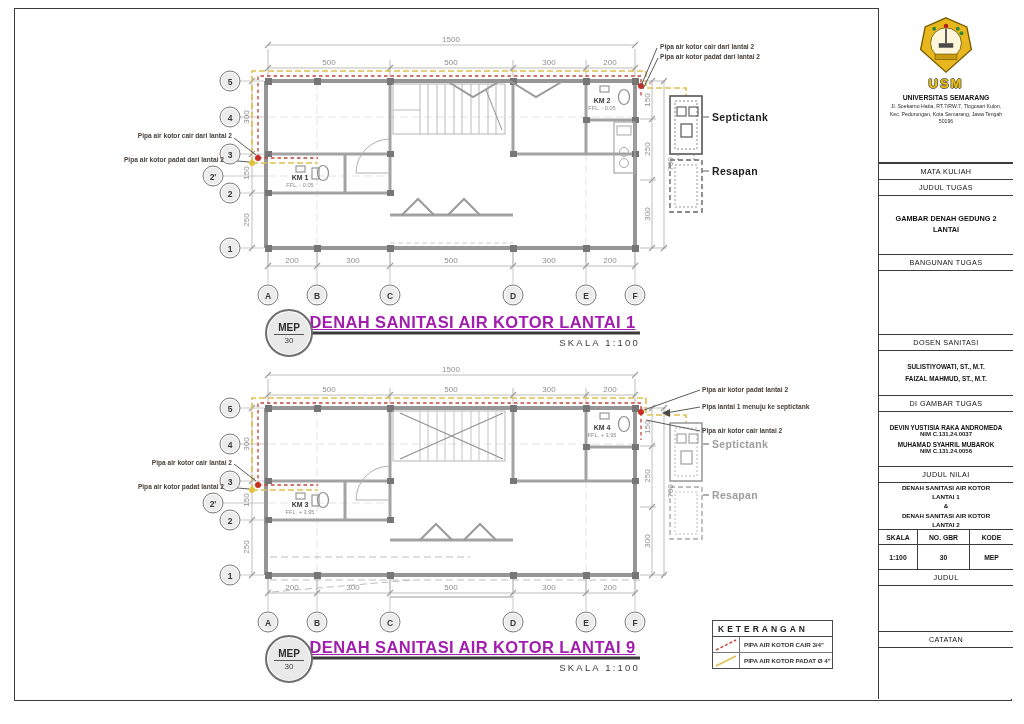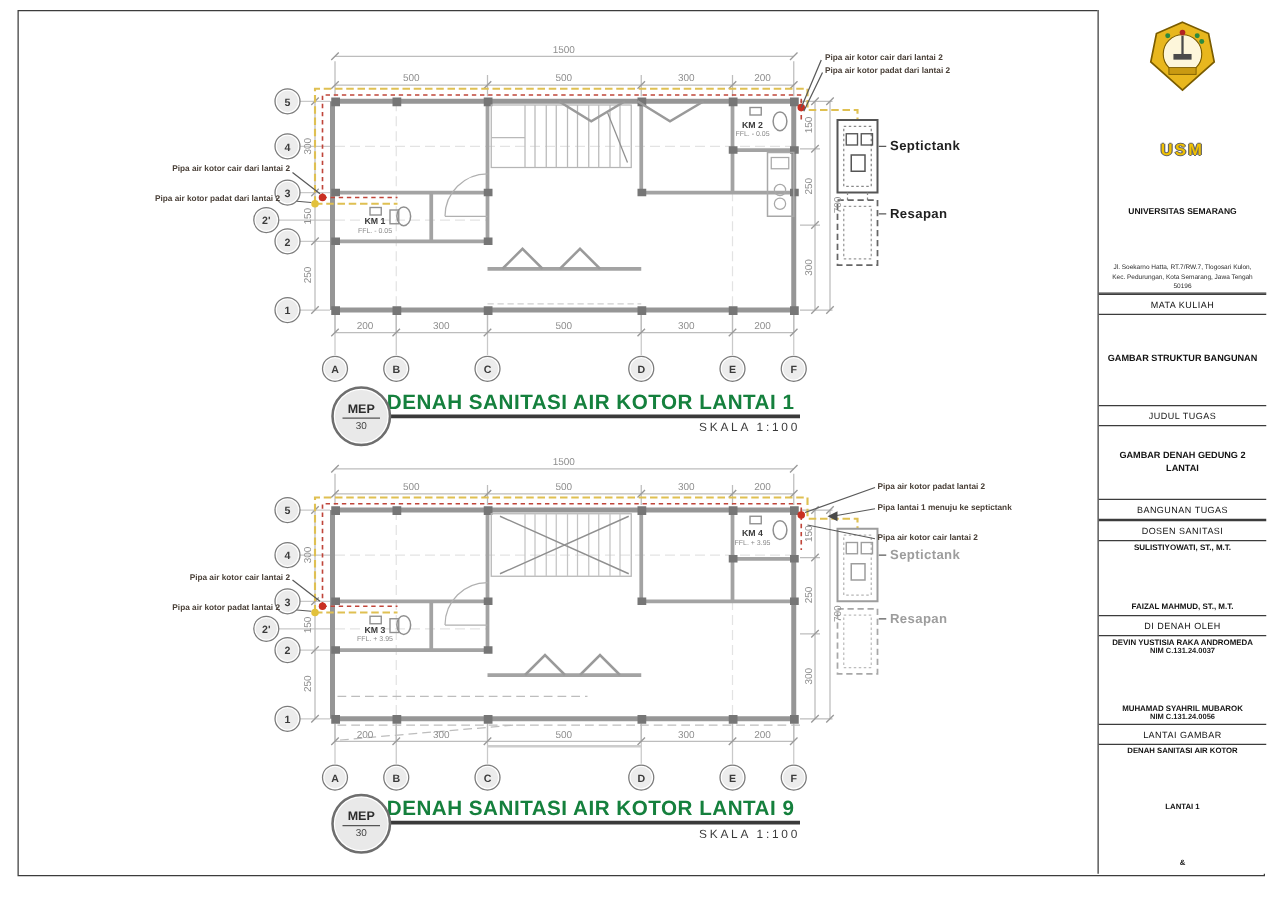--- a/index.html
+++ b/index.html
@@ -15,21 +15,21 @@
   .bubble{position:absolute;width:19px;height:19px;border:1.5px solid #7b7b7b;border-radius:50%;
           background:#ececec;display:flex;align-items:center;justify-content:center;
           font-size:8.5px;font-weight:bold;color:#3a3a3a;transform:translate(-50%,-50%);
           box-shadow:0 0 0 1px #fff inset;}
   .ann{font-size:6.6px;font-weight:bold;color:#4a4038;}
   .ann-r{text-align:right;}
   .km-name{font-size:7px;font-weight:bold;color:#3a3a3a;text-align:center;}
   .km-ffl{font-size:5.6px;color:#8a8a8a;text-align:center;}
   .tank-label{font-size:10.5px;font-weight:bold;color:#1f1f1f;letter-spacing:.3px;}
   .tank-label.faded{color:#9d9d9d;}
-  .plan-title{font-size:16.5px;font-weight:bold;color:#15803d;letter-spacing:.4px;text-align:center;}
+  .plan-title{font-size:16.5px;font-weight:bold;color:#a21caf;letter-spacing:.4px;text-align:center;text-decoration:underline;}
   .plan-scale{font-size:9.5px;font-weight:normal;color:#3a3a3a;letter-spacing:2.2px;}
   .badge{position:absolute;width:44px;height:44px;border:2px solid #6e6e6e;border-radius:50%;
          background:#e9e9e9;display:flex;flex-direction:column;align-items:center;justify-content:center;
          box-shadow:0 0 0 1px #fff inset;}
   .badge .code{font-size:10px;font-weight:bold;color:#2d2d2d;border-bottom:1.5px solid #555;
                width:70%;text-align:center;padding-bottom:1px;}
   .badge .num{font-size:8px;color:#444;padding-top:1px;}
 
   
   .legend{position:absolute;left:712px;top:620px;width:119px;border:1.2px solid #4a4a4a;background:#fff;}
@@ -37,21 +37,21 @@
               letter-spacing:3px;padding:3px 0 2px 5px;}
   .legend .row{display:flex;align-items:center;height:15px;border-bottom:1px solid #777;}
   .legend .row:last-child{border-bottom:none;}
   .legend .sw{width:26px;height:100%;border-right:1px solid #777;display:flex;align-items:center;justify-content:center;}
   .legend .lb{font-size:6.2px;font-weight:bold;color:#333;padding-left:4px;}
 
   
   .tb{position:absolute;left:878px;top:8px;width:134px;height:691px;border-left:1.4px solid #3c3c3c;
       display:flex;flex-direction:column;background:#fff;}
   .tb .cell{border-bottom:1px solid #3c3c3c;display:flex;flex-direction:column;
-            align-items:center;justify-content:center;text-align:center;gap:36px;}
+            align-items:center;justify-content:center;text-align:center;}
   .tb .hdr{font-size:7.2px;font-weight:normal;color:#111;letter-spacing:.4px;
            height:15px;flex:0 0 auto;justify-content:center;}
   .tb .val{font-size:7.3px;font-weight:bold;color:#111;line-height:1.5;}
   .tb .logo-cell{flex:0 0 146px;justify-content:flex-start;padding-top:8px;}
   .usm-abbr{font-size:13px;font-weight:bold;color:#f2c200;letter-spacing:2px;
             text-shadow:-1px 0 #666,1px 0 #666,0 -1px #666,0 1px #666;margin-top:2px;}
   .univ{font-size:6.8px;font-weight:bold;color:#111;margin-top:3px;}
   .addr{font-size:5.2px;color:#2b2b2b;line-height:1.45;padding:2px 6px 0 6px;}
   .tb .names{font-size:6.4px;font-weight:bold;color:#111;line-height:1.8;}
   .tb .person{margin:2px 0;}
@@ -342,71 +342,87 @@
     <div class="label tank-label faded" style="left:712px;top:489px">Resapan</div>
 
     <div class="label plan-title" style="left:300px;top:638px;width:345px">DENAH SANITASI AIR KOTOR LANTAI 9</div>
     <div class="label plan-scale" style="right:384px;top:662px">SKALA 1:100</div>
     <div class="badge" style="left:265px;top:635px">
       <span class="code">MEP</span>
       <span class="num">30</span>
     </div>
   </div>
 
+  <div class="legend">
+    <div class="hd">KETERANGAN</div>
+    <div class="row">
+      <span class="sw">
+        <svg width="22" height="12">
+            <line x1="1" y1="11" x2="21" y2="1" stroke="#c0453a" stroke-width="1.4" stroke-dasharray="3 2"></line>
+          </svg>
+      </span>
+      <span class="lb">PIPA AIR KOTOR CAIR 3/4"</span>
+    </div>
+    <div class="row">
+      <span class="sw">
+        <svg width="22" height="12">
+            <line x1="1" y1="11" x2="21" y2="1" stroke="#dfc052" stroke-width="1.6"></line>
+          </svg>
+      </span>
+      <span class="lb">PIPA AIR KOTOR PADAT Ø 4"</span>
+    </div>
+  </div>
 
   <div class="tb">
     <div class="cell logo-cell">
       <svg width="58" height="58" viewBox="0 0 64 64">
         <path d="M32 2 L55 12 L60 37 L32 62 L4 37 L9 12 Z" fill="#e8b71e" stroke="#7a5c00" stroke-width="1.5"></path>
         <circle cx="32" cy="30" r="17" fill="#fdf6da" stroke="#7a5c00" stroke-width="1"></circle>
         <path d="M31 14 H33 V30 H31 Z" fill="#4a4a4a"></path>
         <rect x="24" y="30" width="16" height="5" fill="#4a4a4a"></rect>
         <circle cx="32" cy="11" r="2.5" fill="#b22222"></circle>
         <circle cx="45" cy="14" r="2.2" fill="#2c8a3e"></circle>
         <circle cx="49" cy="19" r="2.2" fill="#2c8a3e"></circle>
         <circle cx="19" cy="14" r="2.2" fill="#2c8a3e"></circle>
         <rect x="20" y="42" width="24" height="6" fill="#c99a12" stroke="#7a5c00" stroke-width="0.8"></rect>
       </svg>
       <div class="usm-abbr">USM</div>
       <div class="univ">UNIVERSITAS SEMARANG</div>
       <div class="addr">Jl. Soekarno Hatta, RT.7/RW.7, Tlogosari Kulon, Kec. Pedurungan, Kota Semarang, Jawa Tengah 50196</div>
     </div>
 
     <div class="cell hdr" style="border-top:1px solid #3c3c3c">MATA KULIAH</div>
-    <div class="cell" style="flex:0 0 72px">
-      <div class="val">GAMBAR STRUKTUR BANGUNAN</div>
-    </div>
 
     <div class="cell hdr">JUDUL TUGAS</div>
     <div class="cell" style="flex:0 0 58px;padding:0 4px">
       <div class="val">GAMBAR DENAH GEDUNG 2 LANTAI</div>
     </div>
 
     <div class="cell hdr">BANGUNAN TUGAS</div>
     <div class="cell" style="flex:1 1 48px"></div>
 
     <div class="cell hdr">DOSEN SANITASI</div>
     <div class="cell names" style="flex:0 0 44px">
       <div>SULISTIYOWATI, ST., M.T.</div>
       <div>FAIZAL MAHMUD, ST., M.T.</div>
     </div>
 
-    <div class="cell hdr">DI DENAH OLEH</div>
+    <div class="cell hdr">DI GAMBAR TUGAS</div>
     <div class="cell" style="flex:0 0 54px">
       <div class="person">
         <div class="nm">DEVIN YUSTISIA RAKA ANDROMEDA</div>
         <div class="nim">NIM C.131.24.0037</div>
       </div>
       <div class="person">
         <div class="nm">MUHAMAD SYAHRIL MUBAROK</div>
         <div class="nim">NIM C.131.24.0056</div>
       </div>
     </div>
 
-    <div class="cell hdr">LANTAI GAMBAR</div>
+    <div class="cell hdr">JUDUL NILAI</div>
     <div class="cell" style="flex:0 0 46px">
       <div class="jg">DENAH SANITASI AIR KOTOR</div>
       <div class="jg">LANTAI 1</div>
       <div class="jg">&amp;</div>
       <div class="jg">DENAH SANITASI AIR KOTOR</div>
       <div class="jg">LANTAI 2</div>
     </div>
 
     <div class="cell trow" style="flex:0 0 14px">
       <span class="tcell tc1">SKALA</span>

